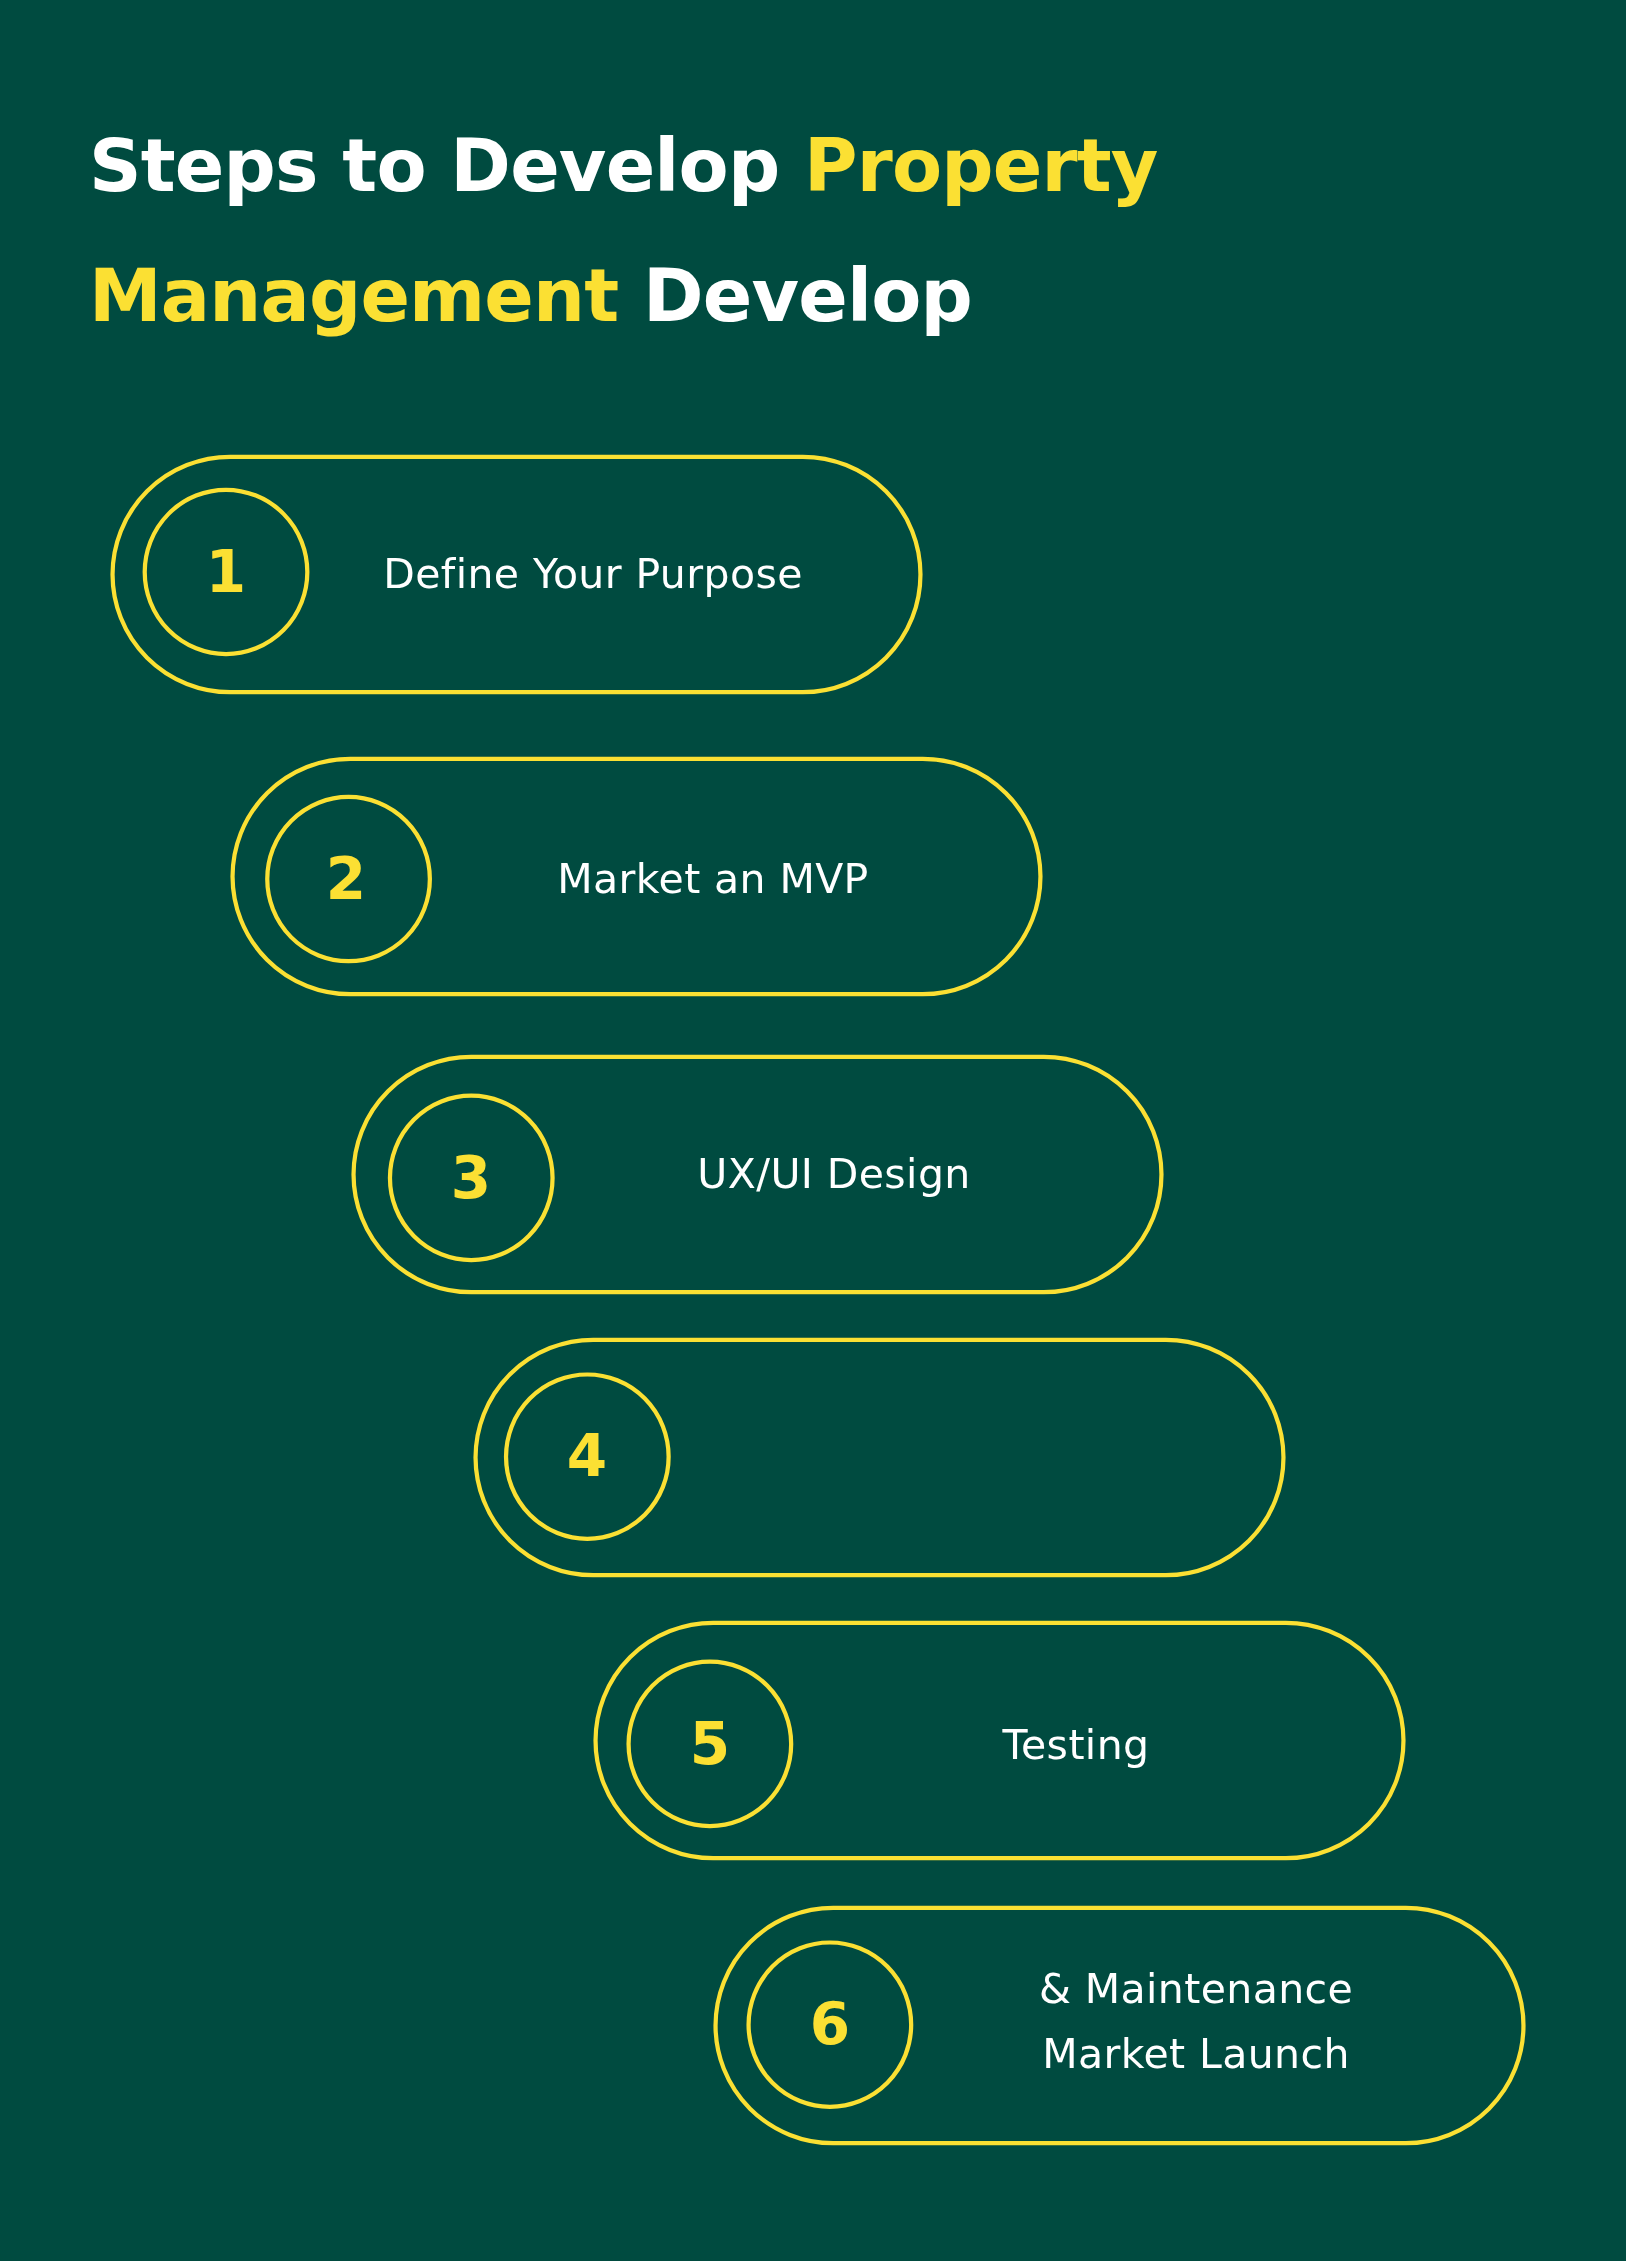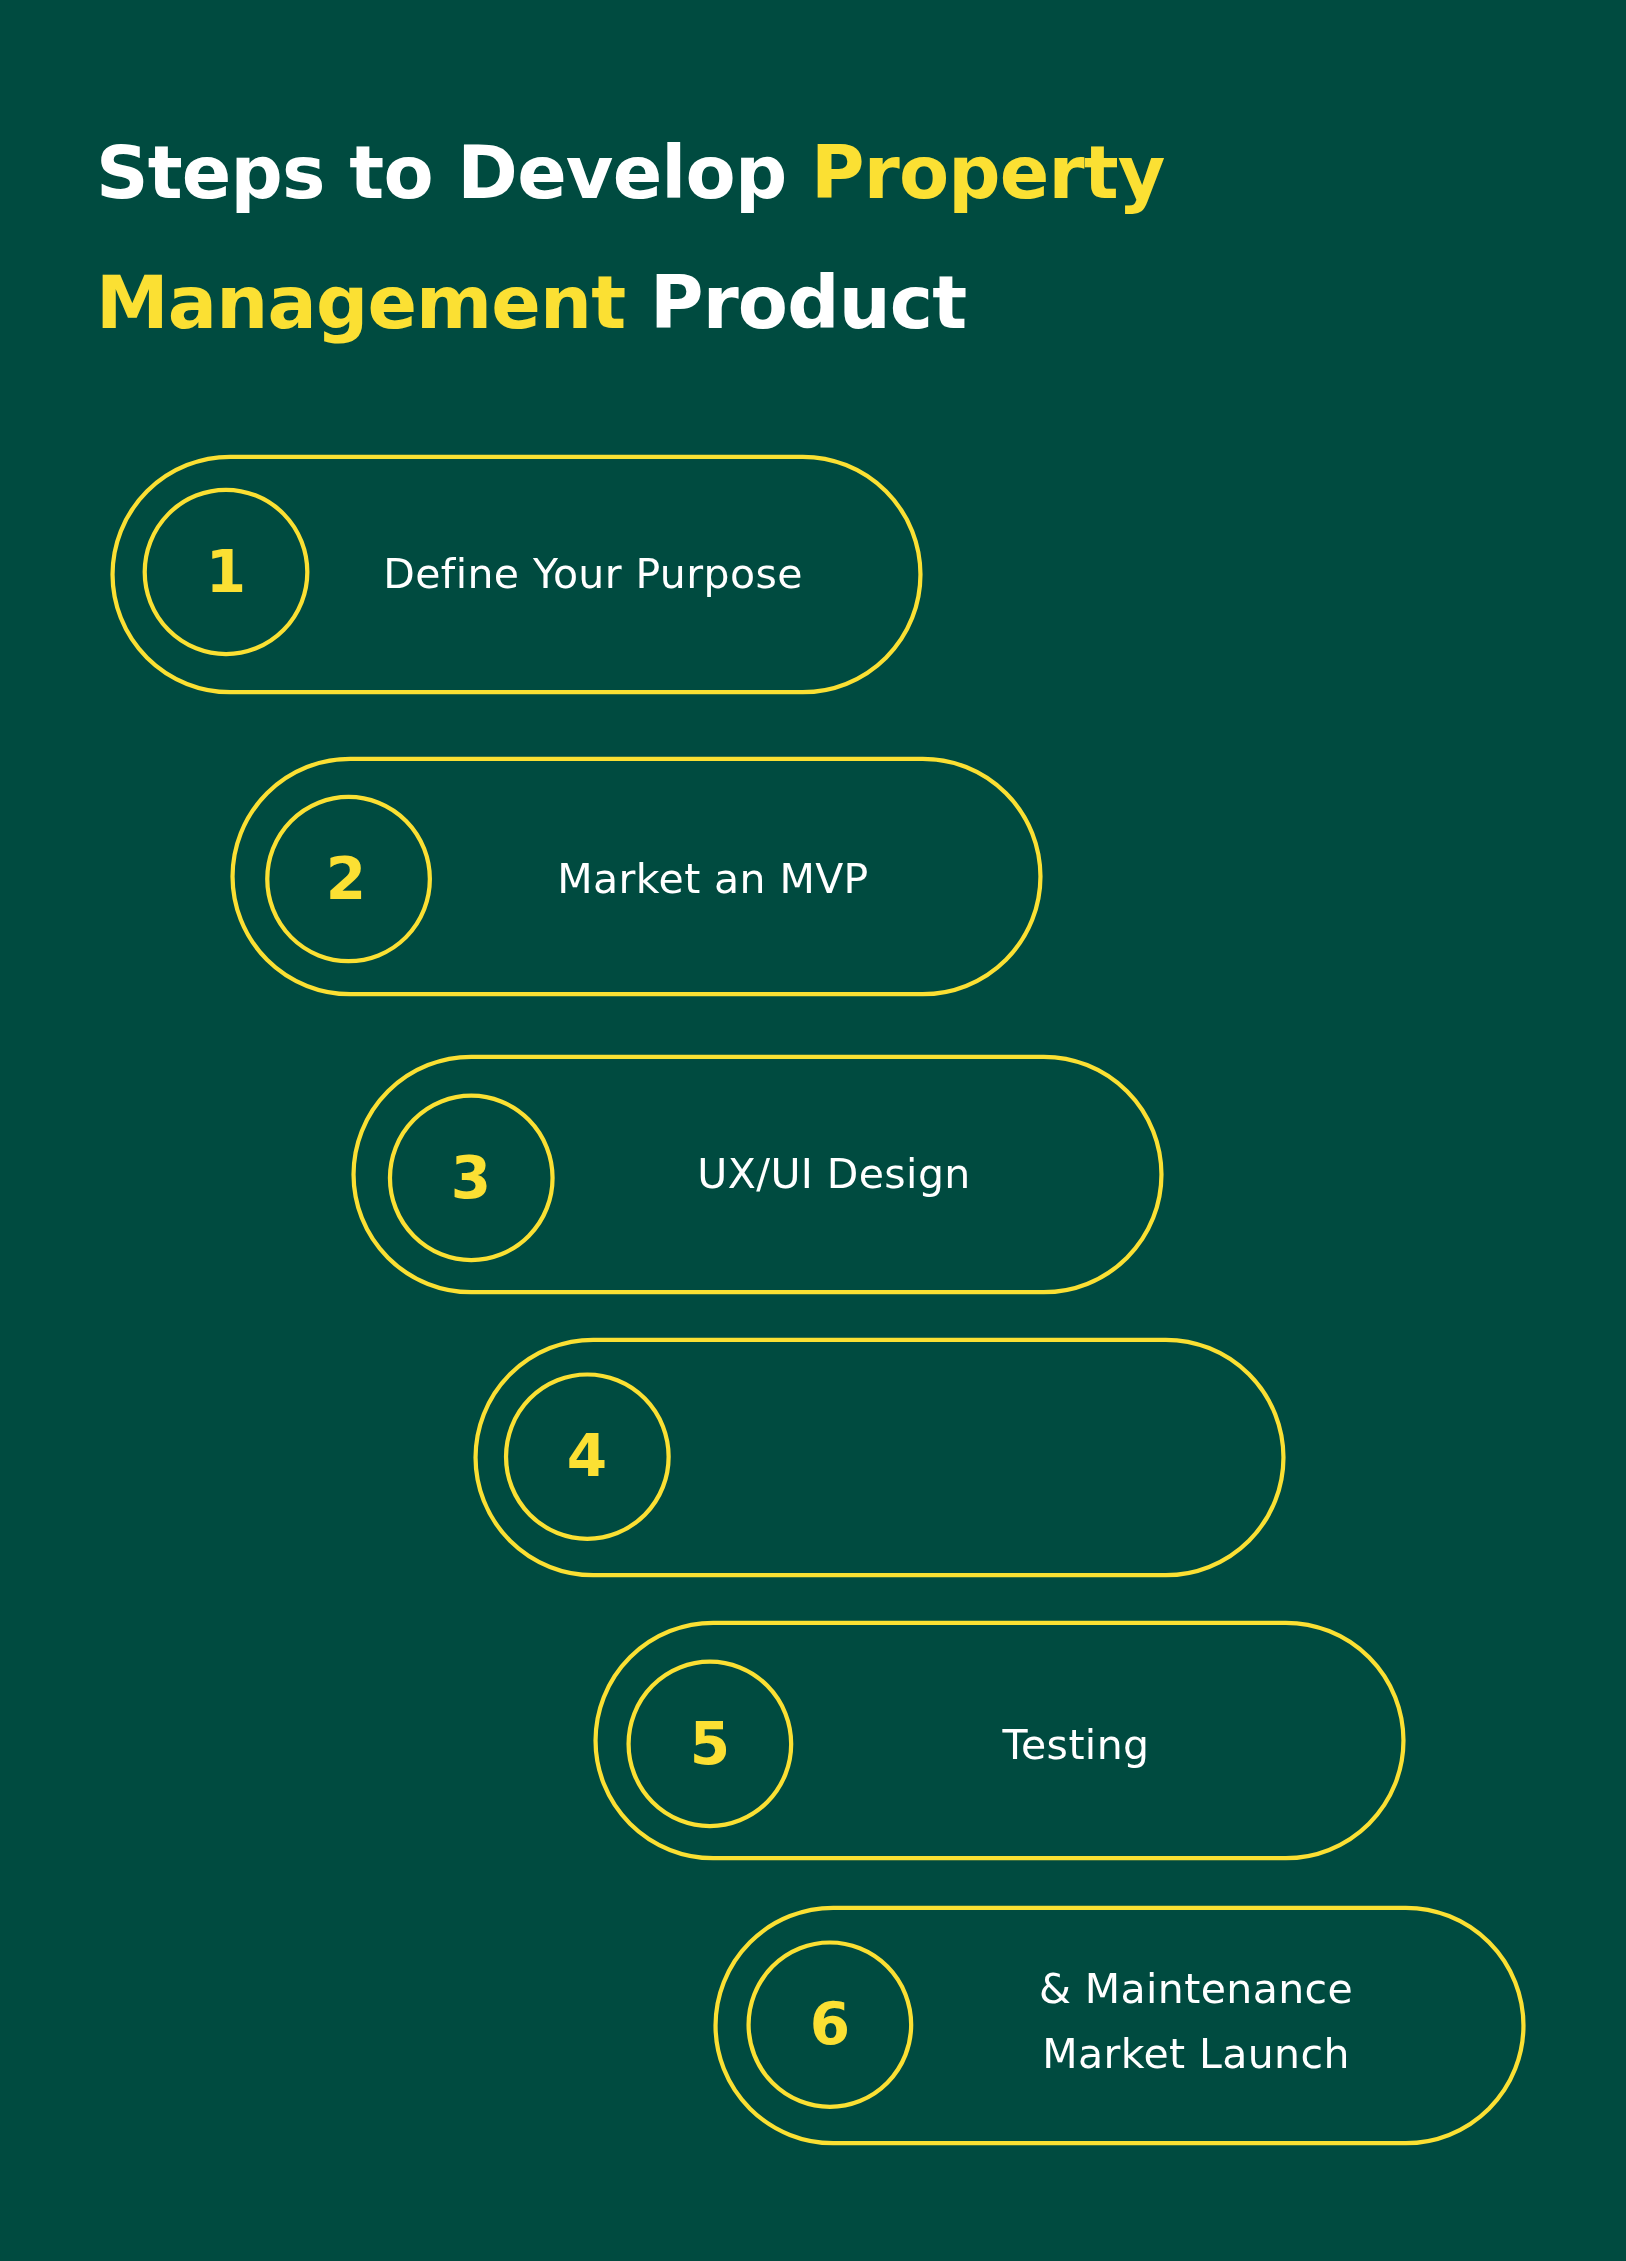--- a/index.html
+++ b/index.html
@@ -11,21 +11,21 @@
     height: 2261px;
     background: #004b40;
     position: relative;
     overflow: hidden;
     font-family: "Liberation Sans", "DejaVu Sans", sans-serif;
   }
   .title {
     position: absolute;
     left: 88px;
     top: 100px;
-    margin: 8px;
+    margin: 1px;
     font-family: "DejaVu Sans", "Liberation Sans", sans-serif;
     font-weight: bold;
     font-size: 73px;
     line-height: 130px;
     letter-spacing: -0.8px;
     color: #ffffff;
   }
   .title .hl { color: #fbe033; }
   .title .line { display: block; white-space: nowrap; }
 
@@ -73,21 +73,21 @@
     color: #ffffff;
     letter-spacing: 0.4px;
   }
   .step .label span { display: block; white-space: nowrap; }
 </style>
 </head>
 <body>
 
 <h1 class="title">
   <span class="line"><span>Steps to Develop </span><span class="hl">Property</span></span>
-  <span class="line"><span class="hl">Management</span><span> Product</span></span>
+  <span class="line"><span class="hl">Management</span><span> Develop</span></span>
 </h1>
 
 <div class="step" style="left:110px; top:454px;">
   <svg class="frame" viewBox="0 0 960 284">
     <rect x="3" y="3" width="954" height="278" rx="139" ry="139" fill="none" stroke="#fbe033" stroke-width="5"></rect>
     <ellipse cx="137" cy="139" rx="96" ry="97" fill="none" stroke="#fbe033" stroke-width="5"></ellipse>
   </svg>
   <div class="num">1</div>
   <div class="label">
     <span>Define Your Purpose</span>

